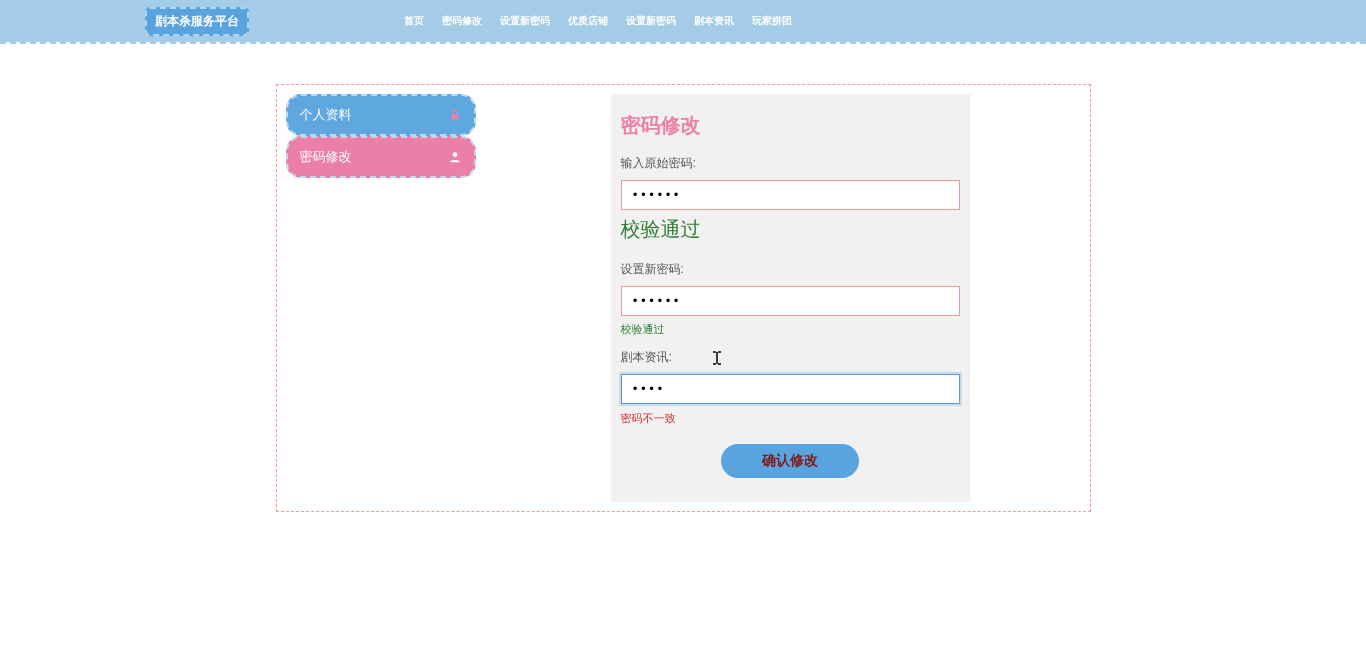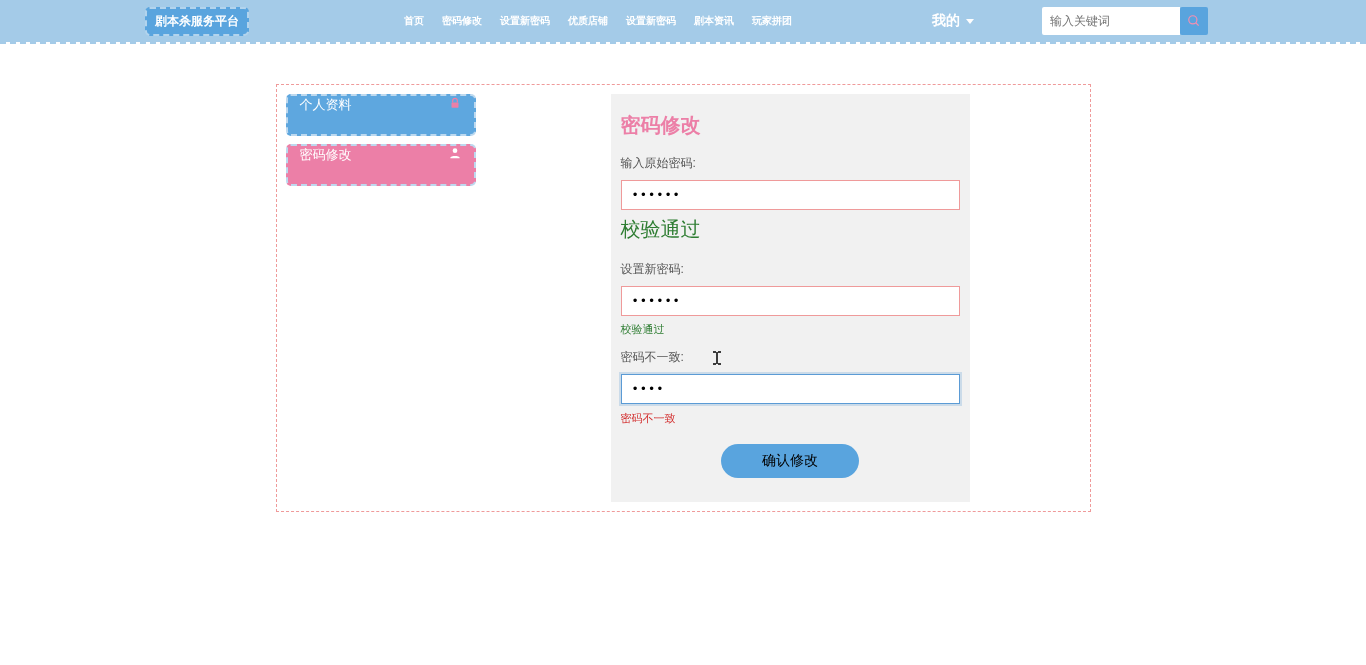--- a/index.html
+++ b/index.html
@@ -16,74 +16,61 @@
     .search-input { width: 138px; height: 28px; background: #fff; border: none; outline: none; padding: 0 8px; font-size: 12px; border-radius: 2px 0 0 2px; }
     .search-btn { width: 28px; height: 28px; background: #59a4de; border: none; border-radius: 2px; display: flex; align-items: center; justify-content: center; cursor: pointer; }
     .search-btn svg { width: 14px; height: 14px; fill: none; stroke: #f48fb1; stroke-width: 2; }
 
     .bar-under { border-top: 2px dashed #a4cbe8; margin-bottom: 40px; }
 
     
     .panel { width: 815px; margin: 0 auto; border: 1px dashed #ef9a9a; padding: 9px; display: flex; gap: 135px; }
     .panel-left { width: 190px; }
     .side-item {
-      border: 2px dashed #bdd9ef; border-radius: 5px; height: 42px;
-      display: flex; align-items: flex-start; justify-content: space-between;
-      padding: 0 12px; color: #fff; font-size: 13px; margin-bottom: 8px; cursor: pointer;
+      border: 2px dashed #bdd9ef; border-radius: 15px; height: 42px;
+      display: flex; align-items: center; justify-content: space-between;
+      padding: 0 12px; color: #fff; font-size: 13px; cursor: pointer;
     }
     .side-blue { background: #5ea7df; }
     .side-pink { background: #ec7fa7; }
     .side-icon { width: 14px; height: 14px; }
 
     .panel-right { width: 359px; background: #f1f1f1; padding: 18px 10px 24px; }
     .title { color: #ec7fa7; font-size: 20px; font-weight: 600; margin-bottom: 16px; }
     .field-label { color: #555; font-size: 12px; margin-bottom: 8px; }
     .field-input {
       width: 100%; height: 30px; border: 1px solid #ef9a9a; background: #fff;
       padding: 0 10px; outline: none; font-family: monospace; letter-spacing: 1px; font-size: 12px;
       display:block; margin-bottom: 6px;
     }
     .field-input.focused { border: 1px solid #5b9bd5; box-shadow: 0 0 0 2px rgba(91,155,213,0.25); }
     .status-big { color: #2e7d32; font-size: 20px; font-weight: 500; margin: 4px 0 18px; }
     .status-small { font-size: 11px; margin: 2px 0 12px; }
     .green { color: #2e7d32; }
     .red { color: #d32f2f; margin-top: 7px; }
     .confirm-btn {
-      display: block; margin: 18px auto 0; background: #59a4de; color: #000000;
+      display: block; margin: 18px auto 0; background: #59a4de; color: #7f1d1d;
       border: none; border-radius: 18px; width: 138px; height: 34px;
-      font-size: 14px; font-weight: normal; cursor: pointer;
+      font-size: 14px; font-weight: bold; cursor: pointer;
     }
     .cursor { position: fixed; left: 709px; top: 350px; width: 16px; height: 16px; pointer-events: none; }
   </style>
 </head>
 <body>
 
 <div class="header">
   <div class="brand">剧本杀服务平台</div>
   <div class="nav">
     <span class="nav-item">首页</span>
     <span class="nav-item">密码修改</span>
     <span class="nav-item">设置新密码</span>
     <span class="nav-item">优质店铺</span>
     <span class="nav-item">设置新密码</span>
     <span class="nav-item">剧本资讯</span>
     <span class="nav-item">玩家拼团</span>
-  </div>
-  <div class="right-controls">
-    <div class="mine">
-      <span>我的</span>
-      <span class="mine-caret"></span>
-    </div>
-    <input class="search-input" placeholder="输入关键词" style="">
-    <button class="search-btn">
-      <svg viewBox="0 0 24 24">
-          <circle cx="10" cy="10" r="7"></circle>
-          <line x1="20" y1="20" x2="15" y2="15"></line>
-        </svg>
-    </button>
   </div>
 </div>
 <div class="bar-under"></div>
 
 <div class="panel">
   <div class="panel-left">
     <div class="side-item side-blue">
       <span>个人资料</span>
       <svg class="side-icon" viewBox="0 0 24 24" fill="#ec7fa7">
           <rect x="6" y="11" width="12" height="9" rx="1"></rect>
@@ -103,21 +90,21 @@
     <div class="title">密码修改</div>
 
     <div class="field-label">输入原始密码:</div>
     <input type="text" class="field-input" value="••••••" style="">
     <div class="status-big">校验通过</div>
 
     <div class="field-label">设置新密码:</div>
     <input type="text" class="field-input" value="••••••" style="">
     <div class="status-small green">校验通过</div>
 
-    <div class="field-label">密码不一致:</div>
+    <div class="field-label">剧本资讯:</div>
     <input type="text" class="field-input focused" value="••••" style="">
     <div class="status-small red">密码不一致</div>
 
     <button class="confirm-btn">确认修改</button>
   </div>
 </div>
 
 <svg class="cursor" viewBox="0 0 16 16">
     <path d="M4 2h3M9 2h3M8 2v12M4 14h3M9 14h3" stroke="#000" stroke-width="1.5" fill="none"></path>
   </svg>

